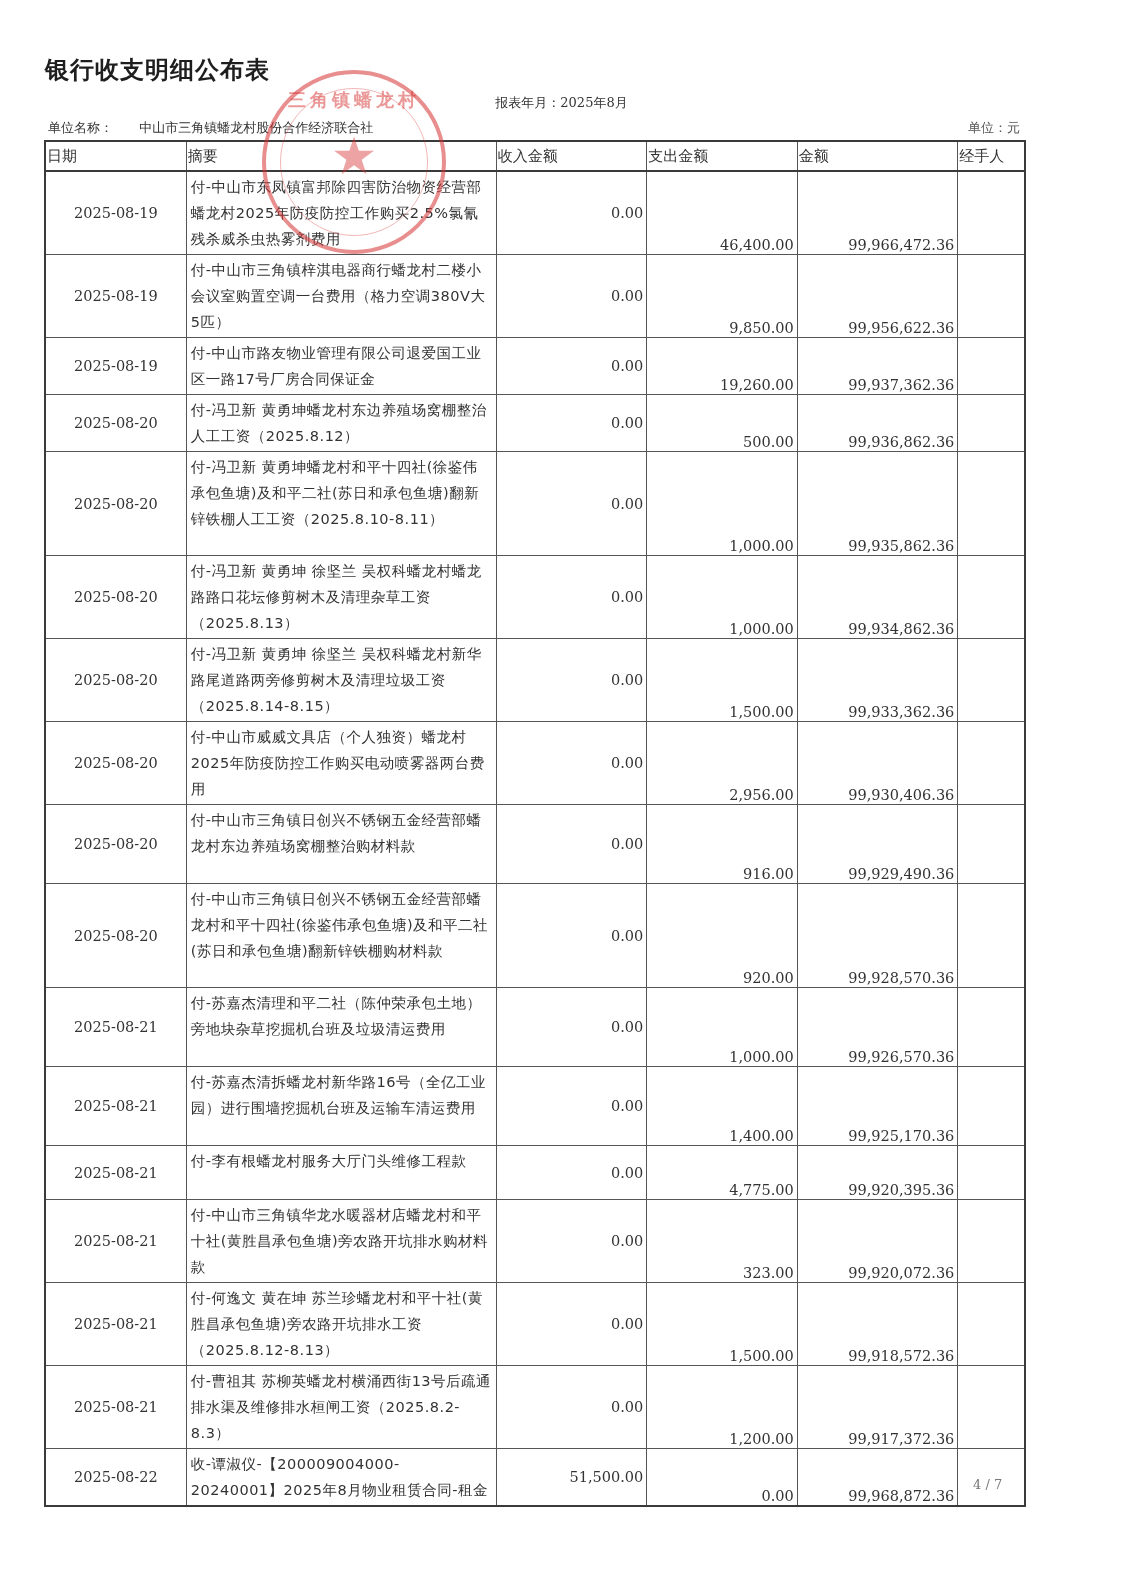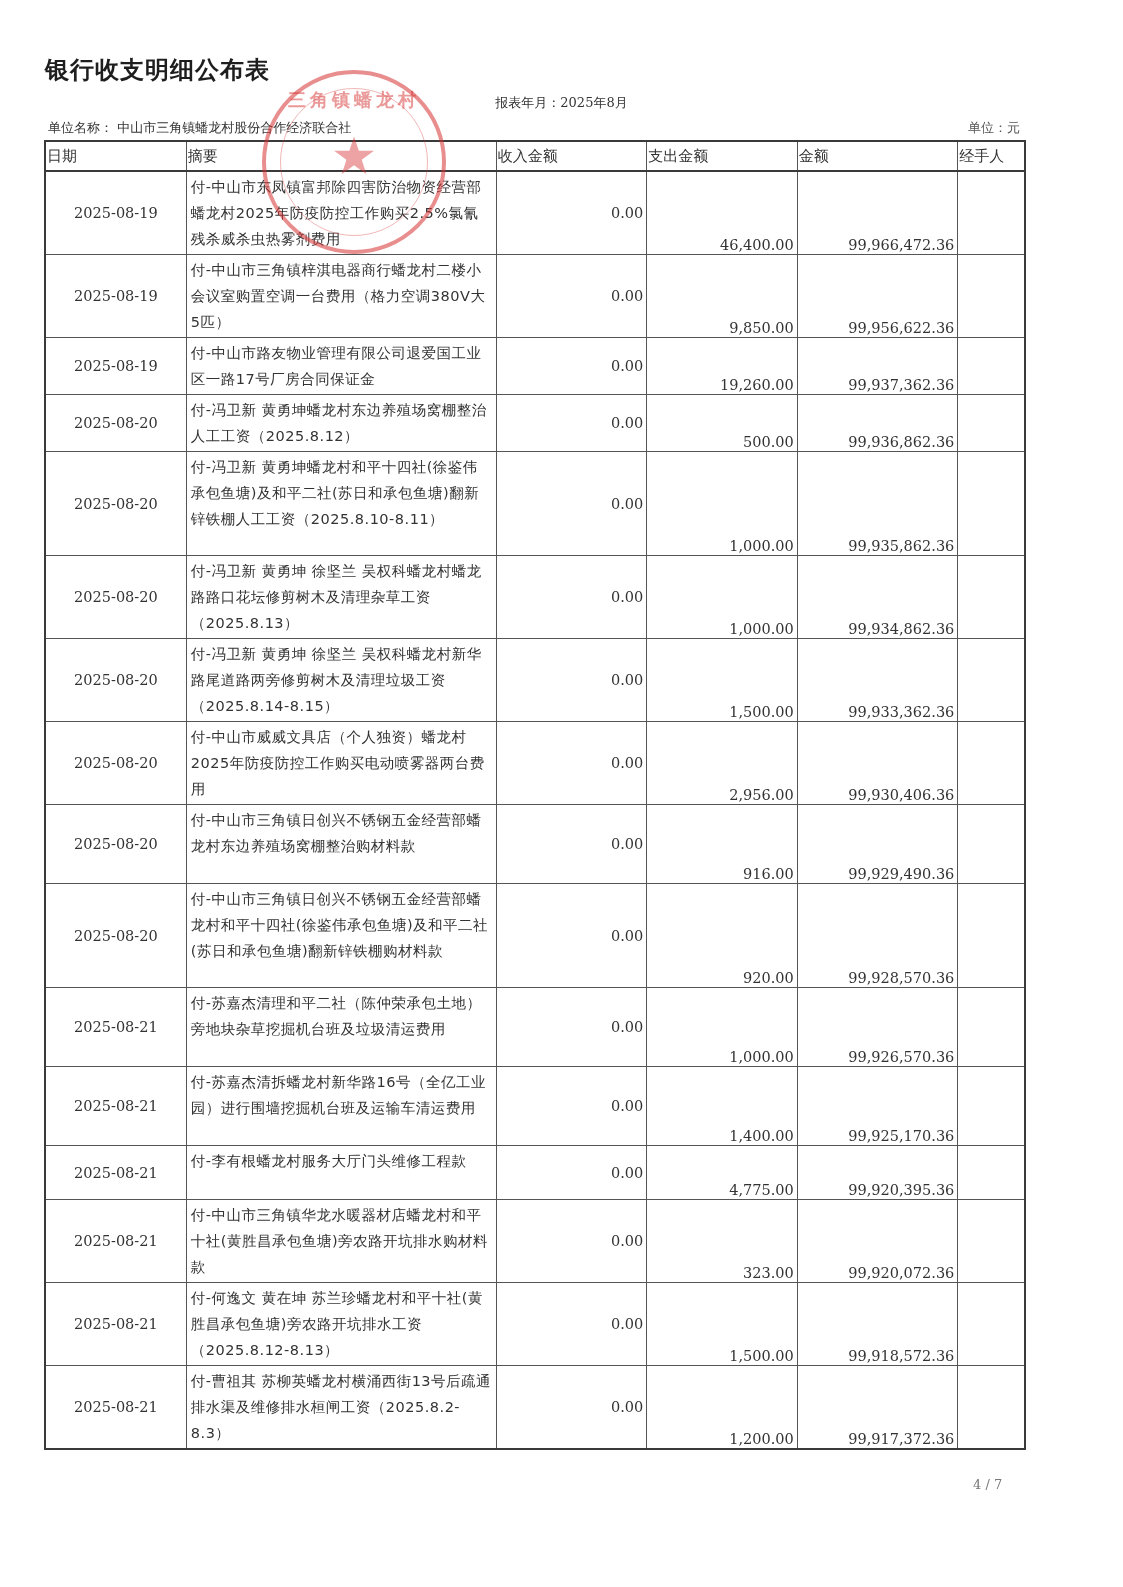--- a/index.html
+++ b/index.html
@@ -13,21 +13,21 @@
     text-align: left; font-family: "DejaVu Sans", "Liberation Sans", sans-serif;
     font-size: 24px; font-weight: bold; color: #1e1e1e; letter-spacing: 1px; margin-left: 45px;
   }
   .report-month {
     position: absolute; left: 0; width: 1123px; top: 94px;
     text-align: center; font-size: 13px; color: #333;
   }
   .unit-name-row {
     position: absolute; left: 48px; top: 119px; font-size: 13px; color: #333;
   }
-  .unit-name-row .lbl { }
+  .unit-name-row .lbl { margin-right: 22px; }
   .currency-unit {
     position: absolute; right: 103px; top: 119px; font-size: 13px; color: #555;
   }
   table.ledger {
     position: absolute; left: 44px; top: 140px;
     width: 982px; border-collapse: collapse; table-layout: fixed;
     border: 2px solid #3a3a3a;
   }
   table.ledger th, table.ledger td {
     border: 1px solid #555; font-size: 14.5px; color: #333;
@@ -318,20 +318,34 @@
           <span class="income-val">0.00</span>
         </td>
         <td class="num">
           <span class="bottom-val">1,200.00</span>
         </td>
         <td class="num">
           <span class="bottom-val">99,917,372.36</span>
         </td>
         <td class="num"></td>
       </tr>
+      <tr style="height: 54px;">
+        <td class="date">2025-08-22</td>
+        <td class="desc">收-谭淑仪-【200009004000-20240001】2025年8月物业租赁合同-租金</td>
+        <td class="num">
+          <span class="income-val">51,500.00</span>
+        </td>
+        <td class="num">
+          <span class="bottom-val">0.00</span>
+        </td>
+        <td class="num">
+          <span class="bottom-val">99,968,872.36</span>
+        </td>
+        <td class="num"></td>
+      </tr>
     </tbody>
 </table>
 
 <div class="page-number">4 / 7</div>
 
 <div class="seal">
   <div class="inner"></div>
   <div class="txt">三角镇蟠龙村</div>
   <div class="star">★</div>
 </div>

